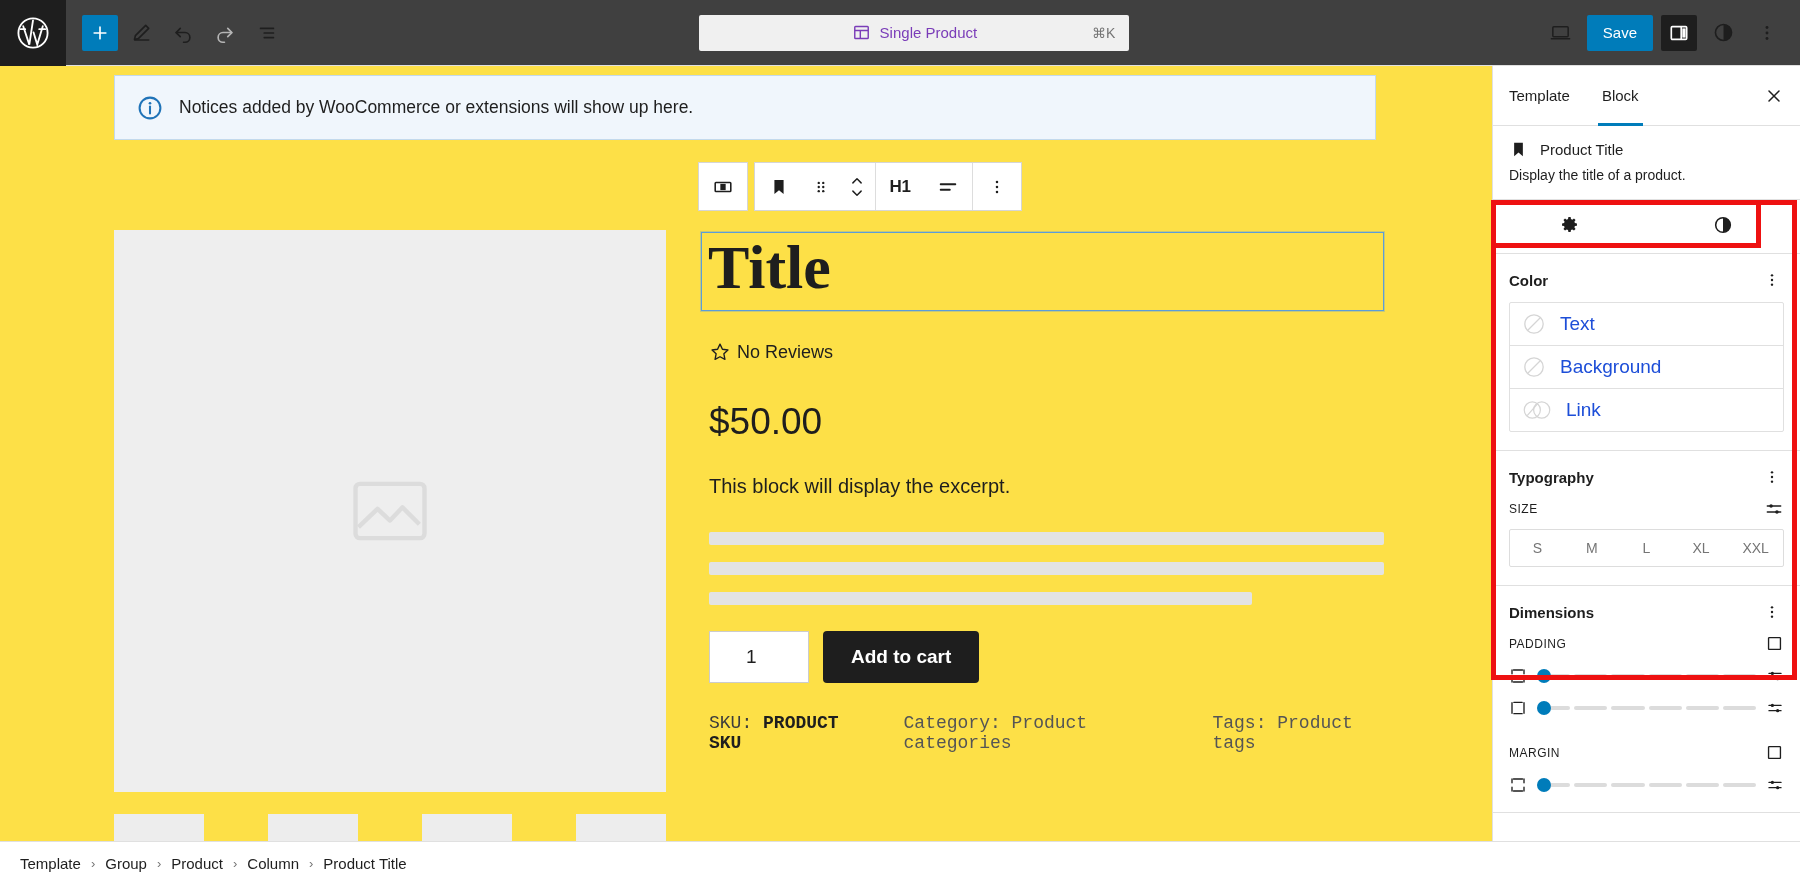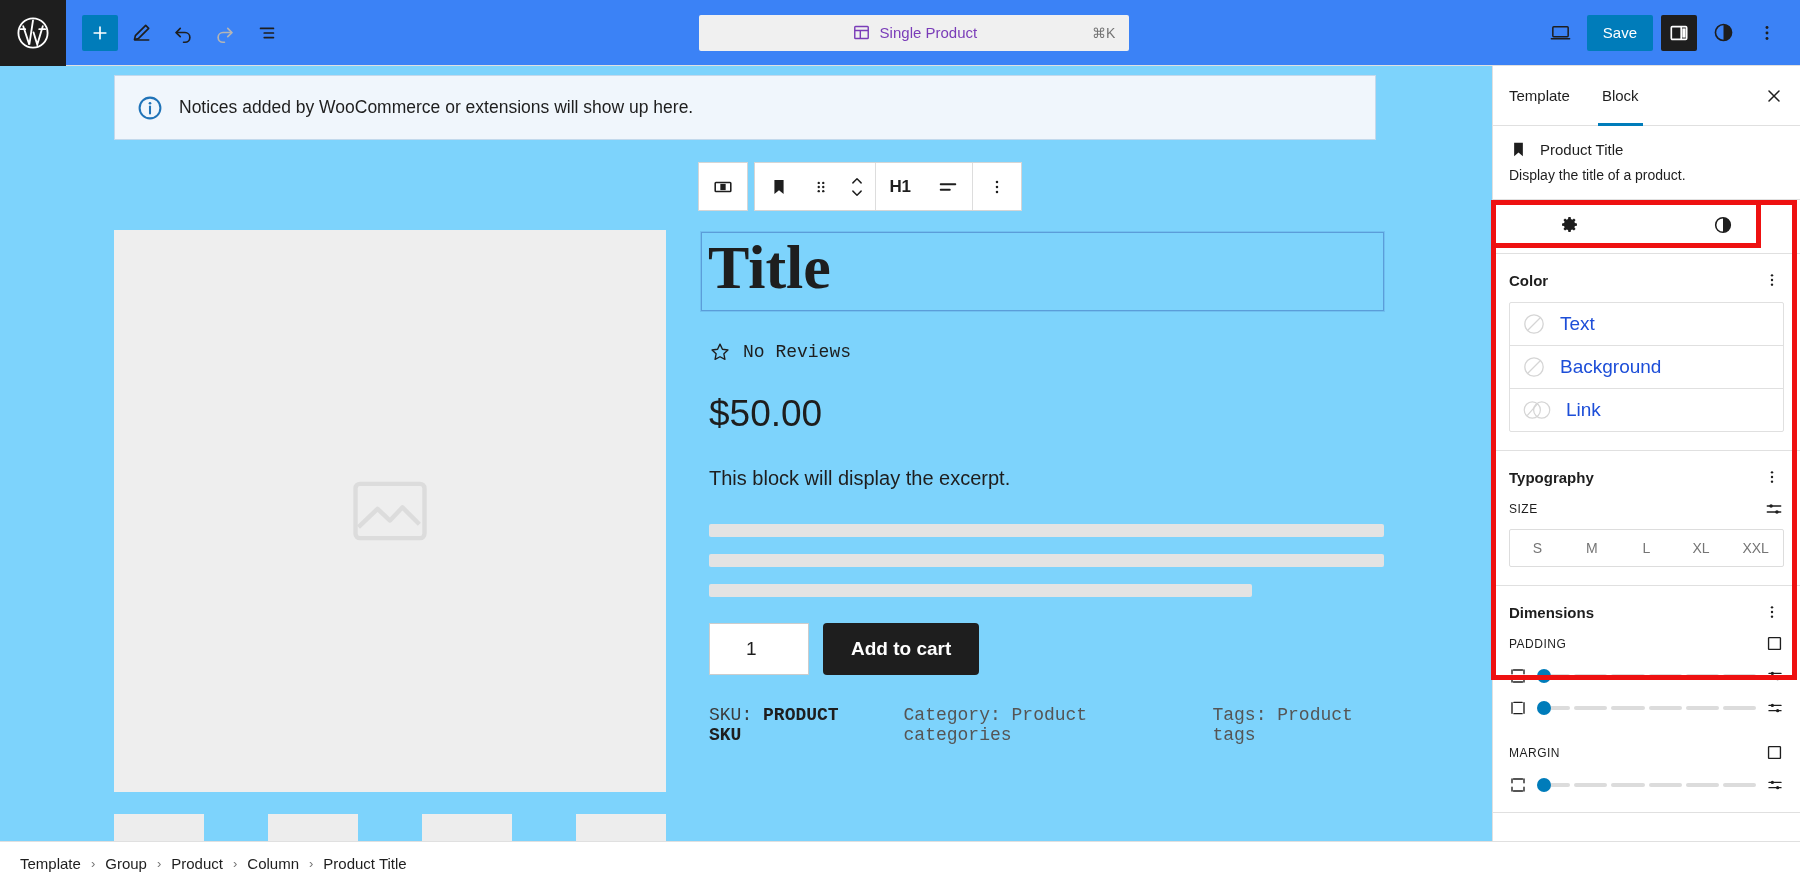--- a/index.html
+++ b/index.html
@@ -10,21 +10,21 @@
     color: #1e1e1e;
     -webkit-font-smoothing: antialiased;
   }
 
   
   .app { position: relative; width: 1800px; height: 885px; display: flex; flex-direction: column; }
 
   
   .header {
     height: 66px; flex: 0 0 66px; display: flex; align-items: center;
-    background: #3b82f6; border-bottom: 1px solid #e0e0e0; position: relative; z-index: 40;
+    background: #404040; border-bottom: 1px solid #e0e0e0; position: relative; z-index: 40;
   }
   .wp-logo {
     width: 66px; height: 66px; flex: 0 0 66px; background: #1e1e1e;
     display: flex; align-items: center; justify-content: center; color: #fff;
   }
   .hdr-left { display: flex; align-items: center; gap: 4px; padding-left: 16px; }
   .tool-btn {
     width: 38px; height: 38px; border-radius: 2px; display: flex;
     align-items: center; justify-content: center; background: transparent; border: none;
     color: #1e1e1e; cursor: pointer;
@@ -53,21 +53,21 @@
     width: 36px; height: 36px; display: flex; align-items: center; justify-content: center;
     border-radius: 2px; cursor: pointer; color: #1e1e1e;
   }
   .icon-sq.active { background: #1e1e1e; color: #fff; }
 
   
   .body-row { flex: 1; display: flex; min-height: 0; }
 
   
   .canvas {
-    flex: 1; background: #7dd3fc; position: relative; overflow: hidden;
+    flex: 1; background: #fde047; position: relative; overflow: hidden;
     display: flex; flex-direction: column;
   }
   .canvas-scroll { flex: 1; position: relative; overflow: hidden; padding: 0; }
 
   .notice {
     position: absolute; left: 114px; top: 9px; width: 1262px; height: 65px;
     background: #f0f6fc; border: 1px solid #c3d9ec; display: flex; align-items: center;
     padding-left: 22px; gap: 16px;
   }
   .notice-icon { width: 26px; height: 26px; flex: 0 0 26px; color: #1f73b8; }
@@ -107,21 +107,21 @@
 
   .details { flex: 1; padding-top: 2px; }
   .title-block {
     border: 1px solid #5b9dd9; outline: 1px solid rgba(91,157,217,0.35);
     padding: 2px 6px 10px 6px; margin-bottom: 30px; position: relative;
   }
   .title-text {
     font-family: "Liberation Serif", serif; font-size: 62px; line-height: 1.05;
     color: #1e1e1e; font-weight: 700;
   }
-  .reviews { display: flex; align-items: center; gap: 12px; margin-bottom: 30px; padding-left: 8px; font-family: Liberation Mono, monospace; }
+  .reviews { display: flex; align-items: center; gap: 6px; margin-bottom: 38px; padding-left: 8px; }
   .reviews-text { font-size: 18px; color: #1e1e1e; }
   .price { font-size: 37px; font-weight: 400; color: #1e1e1e; padding-left: 8px; margin-bottom: 32px; }
   .excerpt { font-size: 20px; color: #1e1e1e; padding-left: 8px; margin-bottom: 34px; }
   .skel { height: 13px; background: #e3e3e3; border-radius: 2px; margin-left: 8px; }
   .skel.w100 { width: 675px; margin-bottom: 17px; }
   .skel.w100b { width: 675px; margin-bottom: 17px; }
   .skel.w70 { width: 543px; margin-bottom: 26px; }
 
   .cart-row { display: flex; align-items: center; gap: 14px; padding-left: 8px; margin-bottom: 30px; }
   .qty {

